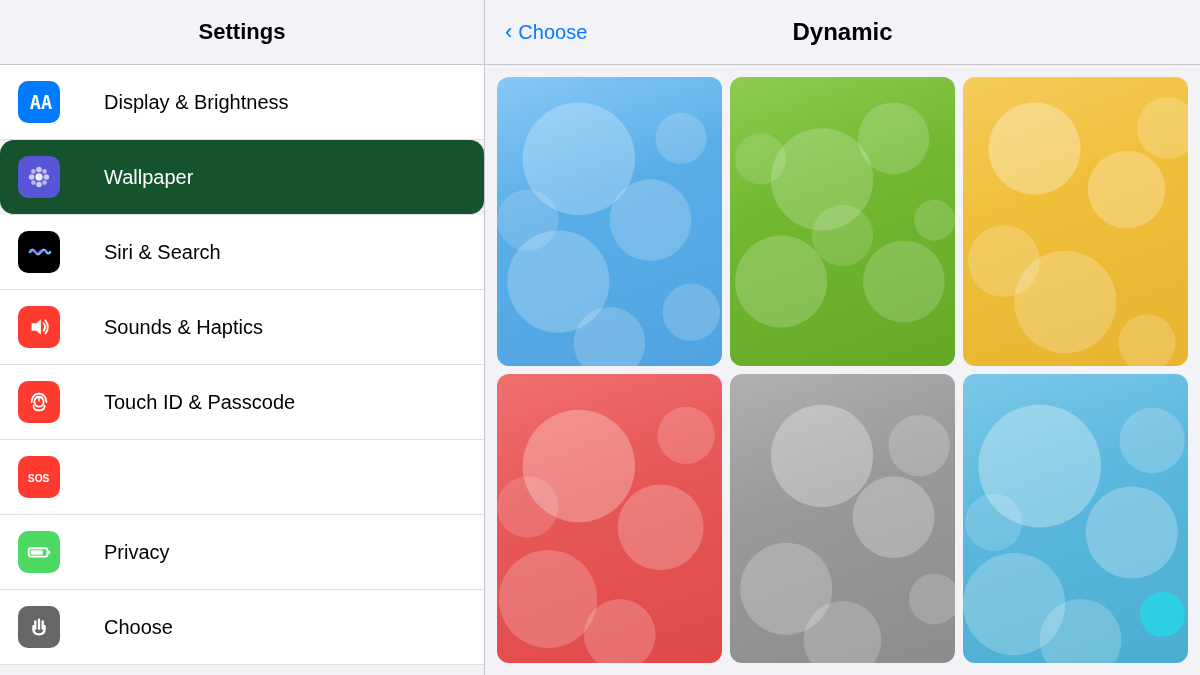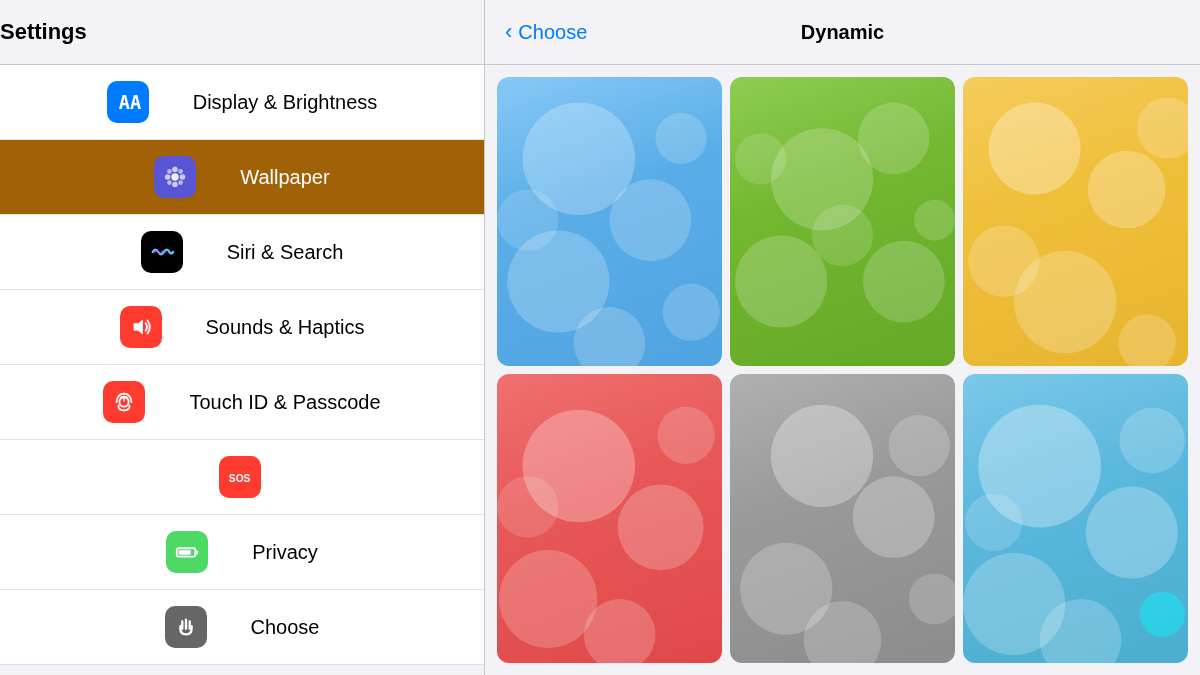--- a/index.html
+++ b/index.html
@@ -13,21 +13,21 @@
       display: flex;
       flex-direction: column;
       border-right: 1px solid #c6c6c8;
       flex-shrink: 0;
     }
 
     .settings-header {
       height: 65px;
       display: flex;
       align-items: center;
-      justify-content: flex-start;
+      justify-content: center;
       background: #f2f2f7;
       border-bottom: 1px solid #c6c6c8;
     }
 
     .settings-header-title {
       font-size: 22px;
       font-weight: 700;
       color: #000;
     }
 
@@ -38,25 +38,25 @@
 
     .settings-item {
       display: flex;
       align-items: center;
       height: 75px;
       padding: 0 18px;
       background: #fff;
       border-bottom: 1px solid #e0e0e3;
       cursor: pointer;
       position: relative;
-      justify-content: center;
     }
 
     .settings-item.active {
-      background: #a16207;
+      background: #14532d;
+      border-radius: 14px;
     }
 
     .settings-item.active .item-label {
       color: #fff;
     }
 
     .settings-item .icon-wrap {
       width: 42px;
       height: 42px;
       border-radius: 10px;
@@ -73,21 +73,21 @@
       font-weight: 400;
       margin-left: 28px;
     }
 
     
     .icon-display { background: #007aff; }
     .icon-wallpaper { background: #5856d6; }
     .icon-sounds { background: #ff3b30; }
     .icon-siri { background: #000; }
     .icon-touchid { background: #ff3b30; }
-    .icon-sos { background: #ff3b30; margin-left: 12px; }
+    .icon-sos { background: #ff3b30; }
     .icon-battery { background: #4cd964; }
     .icon-privacy { background: #666; }
 
     
     .right-panel {
       flex: 1;
       height: 675px;
       background: #f2f2f7;
       display: flex;
       flex-direction: column;
@@ -115,21 +115,21 @@
     .back-chevron {
       font-size: 22px;
       line-height: 1;
       margin-right: 2px;
     }
 
     .right-title {
       position: absolute;
       left: 50%;
       transform: translateX(-50%);
-      font-size: 20px;
+      font-size: 24px;
       font-weight: 700;
       color: #000;
     }
 
     .wallpaper-grid {
       flex: 1;
       display: grid;
       grid-template-columns: repeat(3, 1fr);
       grid-template-rows: repeat(2, 1fr);
       gap: 8px;

